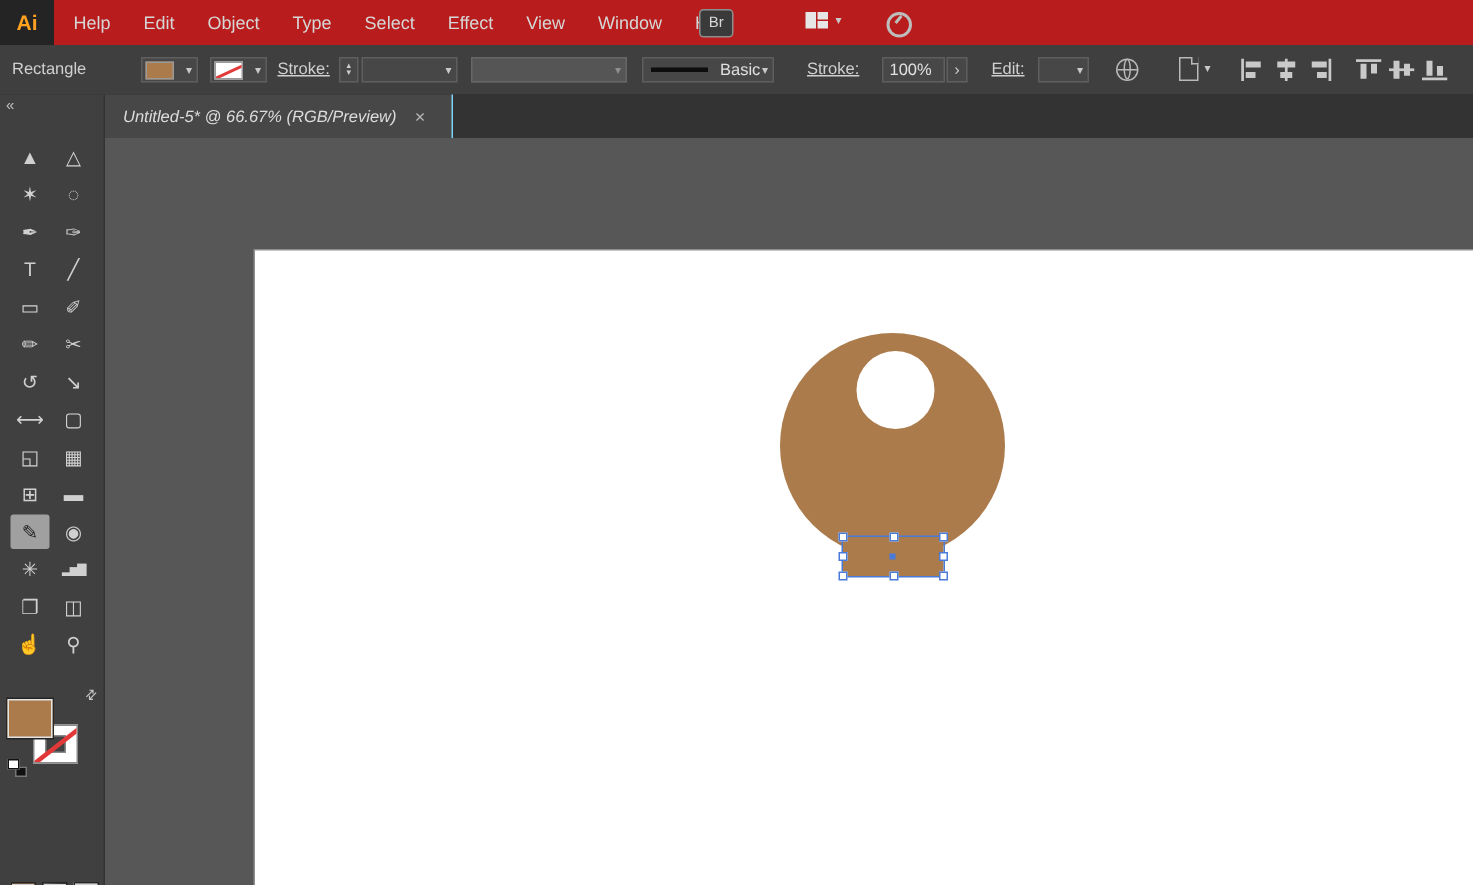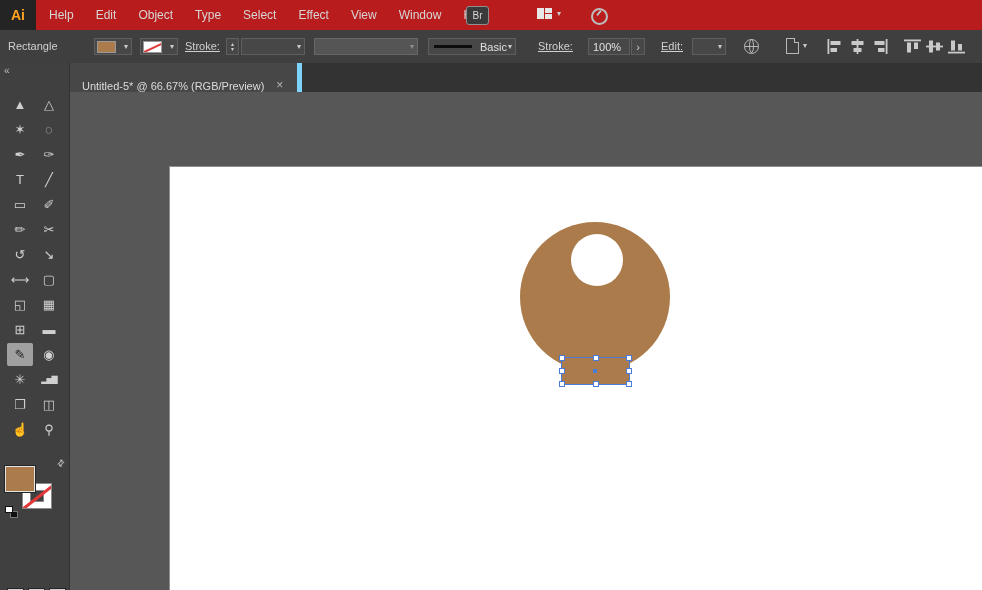--- a/index.html
+++ b/index.html
@@ -58,21 +58,21 @@
   .page{width:11px;height:14px;border:1px solid #b9b9b9;background:#3f3f3f;position:relative;}
   .page::after{content:"";position:absolute;right:-1px;top:-1px;width:4px;height:4px;background:#3f3f3f;border-left:1px solid #b9b9b9;border-bottom:1px solid #b9b9b9;}
   .alignbar{position:absolute;top:9px;display:flex;gap:5px;}
   .alignbar.g1{left:827px;}
   .alignbar.g2{left:904px;}
   .alignbar svg{display:block;cursor:pointer;}
   .alignbar rect{fill:#c9c9c9;}
 
   
   .tabbar{position:absolute;left:70px;top:63px;width:912px;height:29px;background:#333333;}
-  .tab{position:absolute;left:0;top:0;width:232px;height:29px;background:#474747;border-right:5px solid #7dd3fc;display:flex;align-items:flex-end;box-sizing:border-box;cursor:pointer;}
+  .tab{position:absolute;left:0;top:0;width:232px;height:29px;background:#474747;border-right:1px solid #7dd3fc;display:flex;align-items:center;box-sizing:border-box;cursor:pointer;font-style:italic;}
   .tab-label{margin-left:12px;font-size:11px;color:#dcdcdc;white-space:nowrap;}
   .tab-close{margin-left:12px;color:#b5b5b5;font-size:12px;cursor:pointer;}
 
   
   .leftpanel{position:absolute;left:0;top:63px;width:70px;height:527px;background:#404040;border-right:1px solid #333;box-sizing:border-box;}
   .collapse{position:absolute;left:4px;top:2px;color:#bdbdbd;font-size:10px;cursor:pointer;}
   .tools{position:absolute;left:7px;top:30px;display:grid;grid-template-columns:29px 29px;grid-auto-rows:25px;}
   .tool{width:26px;height:23px;display:flex;align-items:center;justify-content:center;color:#d0d0d0;font-size:13px;cursor:pointer;border-radius:2px;}
   .tool.active{background:#a0a0a0;color:#1d1d1d;}
   .tool.smallg{font-size:8px;letter-spacing:-1px;}

